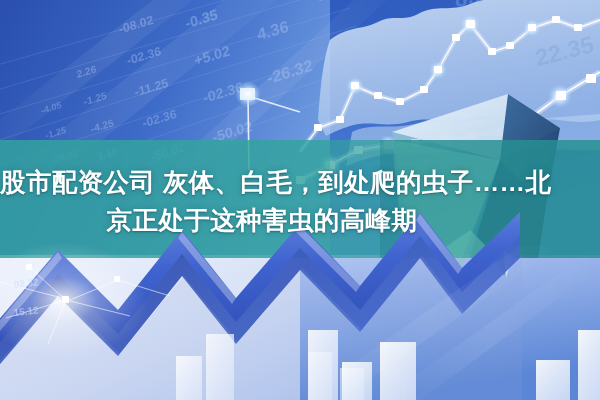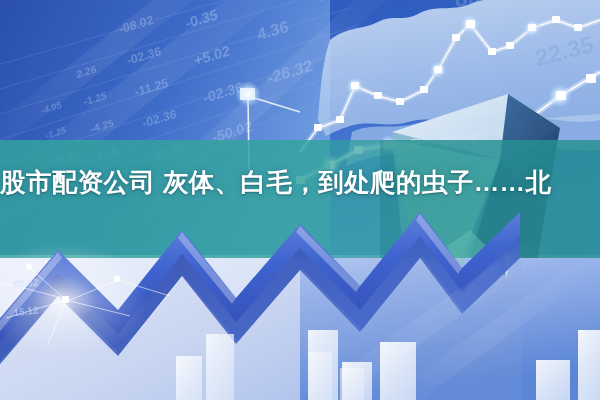--- a/index.html
+++ b/index.html
@@ -330,15 +330,16 @@
         <path d="M300 400 L520 246 L560 246 L340 400 Z" fill="url(#gStripe)"></path>
         <path d="M380 400 L590 252 L600 252 L600 268 L420 400 Z" fill="url(#gStripe)"></path>
       </g>
 
       <rect x="0" y="0" width="600" height="400" fill="none"></rect>
     </g>
   </svg>
 
   <div class="headline-wrap">
     <span class="headline-line l1">股市配资公司 灰体、白毛，到处爬的虫子……北</span>
+    <span class="headline-line l2">京正处于这种害虫的高峰期</span>
   </div>
 
 </div>
 
 </body></html>

